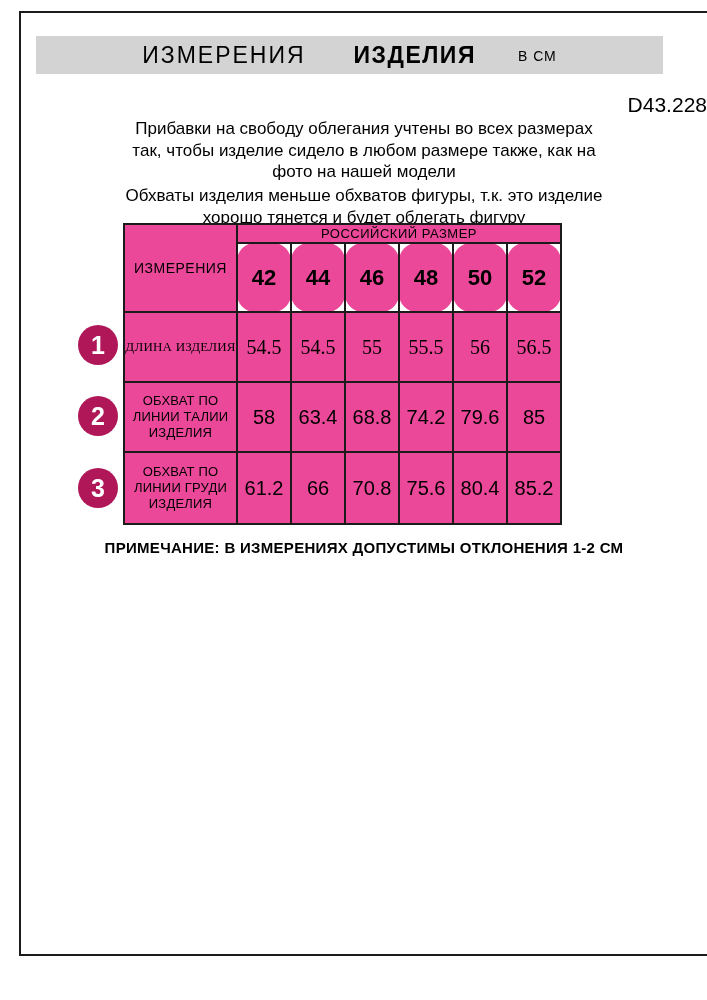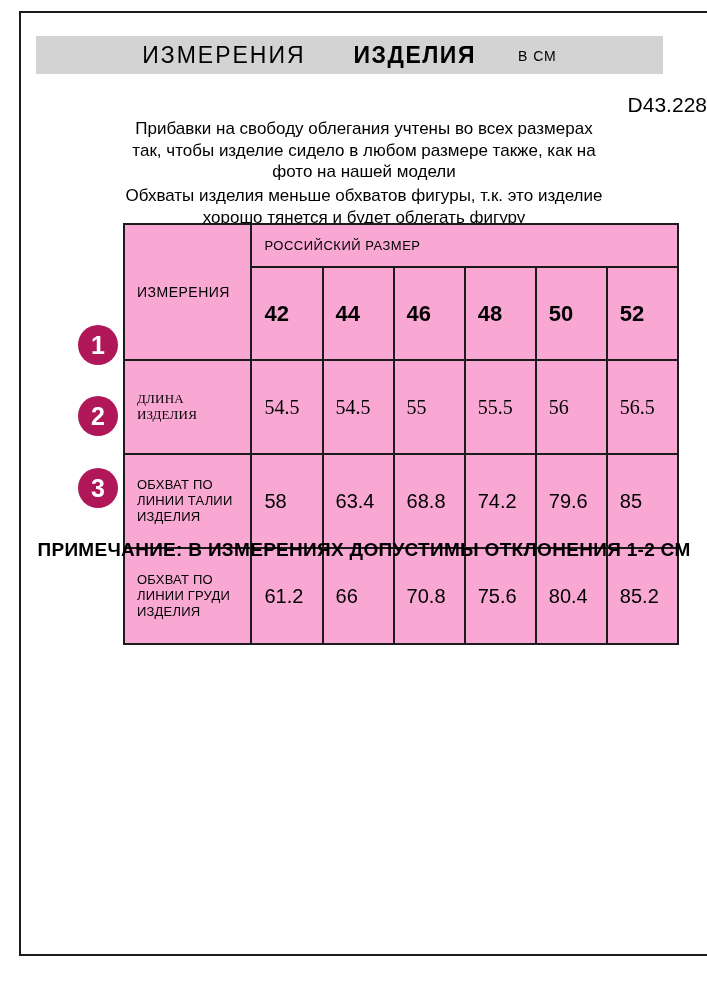--- a/index.html
+++ b/index.html
@@ -25,42 +25,42 @@
   }
   .para {
     position:absolute; left:0; right:0; margin:0; text-align:center;
     font-size:17px; line-height:21.5px; white-space:pre-line;
   }
   #para1 { top:105px; }
   #para2 { top:172px; }
   .table-zone { position:absolute; top:210px; left:0; width:658px; }
   table { border-collapse:collapse; margin-left:102px; table-layout:fixed; }
   td {
-    border:2px solid #1b1b1b; vertical-align:middle;
-    padding:12px; background:#f9a8d4;
+    border:2px solid #1b1b1b; text-align:center; vertical-align:middle;
+    padding:0; background:#ec4899;
   }
   .c-corner { width:111px; font-size:14px; letter-spacing:0.5px; }
   .c-group  { height:17px; font-size:13px; line-height:14px; letter-spacing:0.5px; }
-  .c-size   { width:52px; height:67px; font-size:22px; font-weight:bold; }
+  .c-size   { width:52px; height:67px; font-size:22px; font-weight:bold;border-radius:18px; }
   .c-label  { font-size:13px; line-height:16px; white-space:pre-line; letter-spacing:0.2px; }
   .c-val    { font-size:20px;margin-left:6px; }
   tr.r-data1 td { height:68px;font-family:Liberation Serif, serif; }
   tr.r-data2 td { height:68px; }
   tr.r-data3 td { height:70px; }
   .marker {
     position:absolute; left:57px; width:40px; height:40px; border-radius:50%;
     background:#b01758; color:#ffffff; font-size:25px; font-weight:bold;
     display:flex; align-items:center; justify-content:center;
   }
   #marker1 { top:102px; }
   #marker2 { top:173px; }
   #marker3 { top:245px; }
   .note {
     position:absolute; top:526px; left:0; right:0; text-align:center;
-    font-size:19px; font-weight:bold; letter-spacing:0.3px;
+    font-size:15px; font-weight:bold; letter-spacing:0.3px;
   }
 </style>
 </head>
 <body>
 
 <div class="frame">
 
   <div class="band">
     <span class="t-reg">ИЗМЕРЕНИЯ</span>
     <span class="t-bold">ИЗДЕЛИЯ</span>

